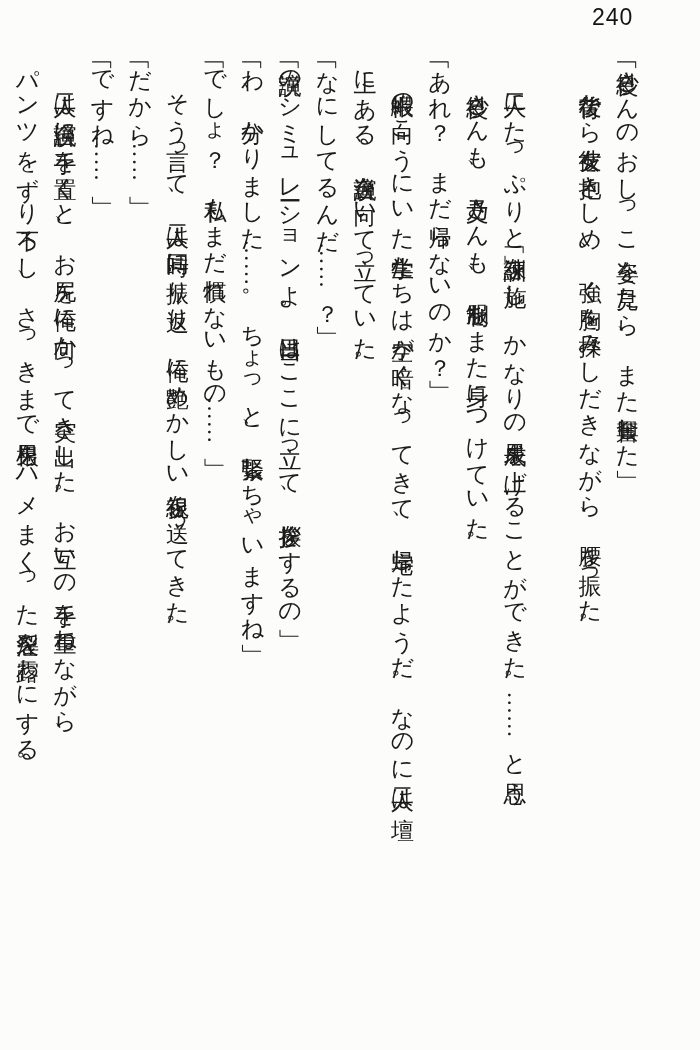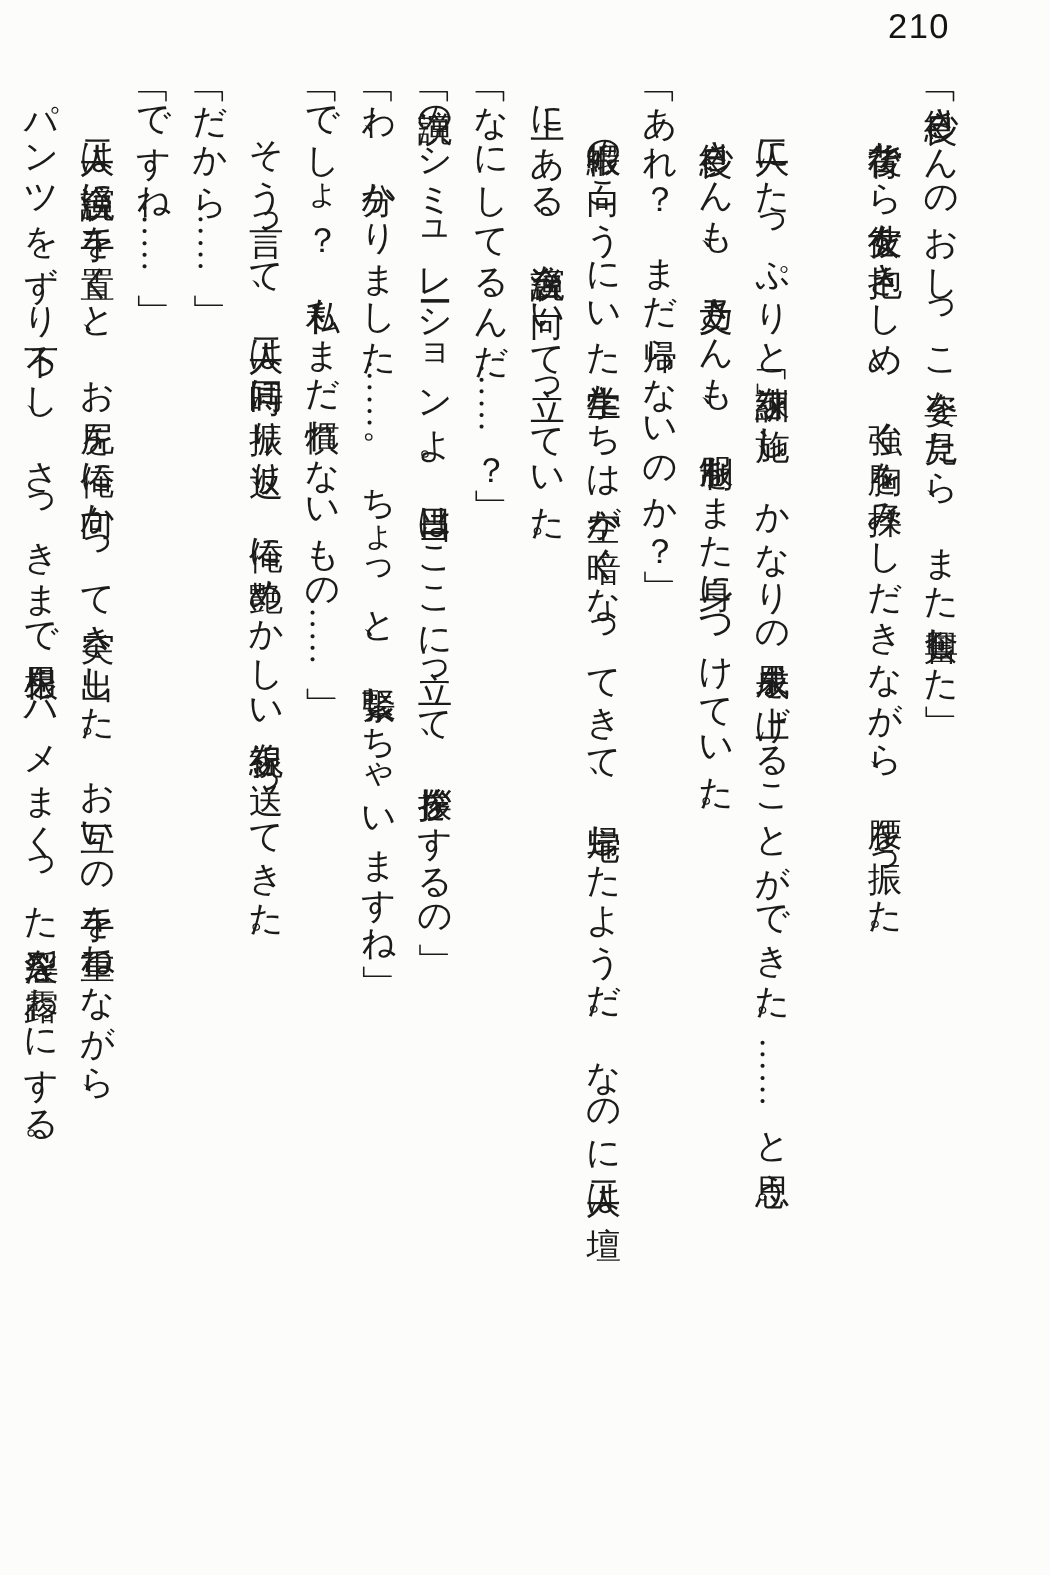--- a/index.html
+++ b/index.html
@@ -41,21 +41,21 @@
     padding: 0;
     white-space: nowrap;
   }
   .text-block p.indent {
     text-indent: 1em;
   }
 </style>
 </head>
 <body style="background: rgb(252, 252, 250); color: rgb(27, 27, 27);">
 
-<div class="page-number">210</div>
+<div class="page-number">240</div>
 
 <div class="text-block">
     <p>「紗良さんのおしっこ姿を見たら、また興奮した」</p>
     <p class="indent">背後から彼女を抱きしめ、強く胸を揉みしだきながら、腰を振った。</p>
     <p>&nbsp;</p>
     <p class="indent">二人にたっぷりと「訓練」を施し、かなりの成果を上げることができた。……と思う。</p>
     <p class="indent">紗良さんも、文乃さんも、制服をまた身につけていた。</p>
     <p>「あれ？　まだ帰らないのか？」</p>
     <p class="indent">緞帳の向こうにいた学生たちは空が暗くなってきて、帰宅したようだ。なのに二人は壇</p>
     <p>上にある、演説台を向いて立っていた。</p>

